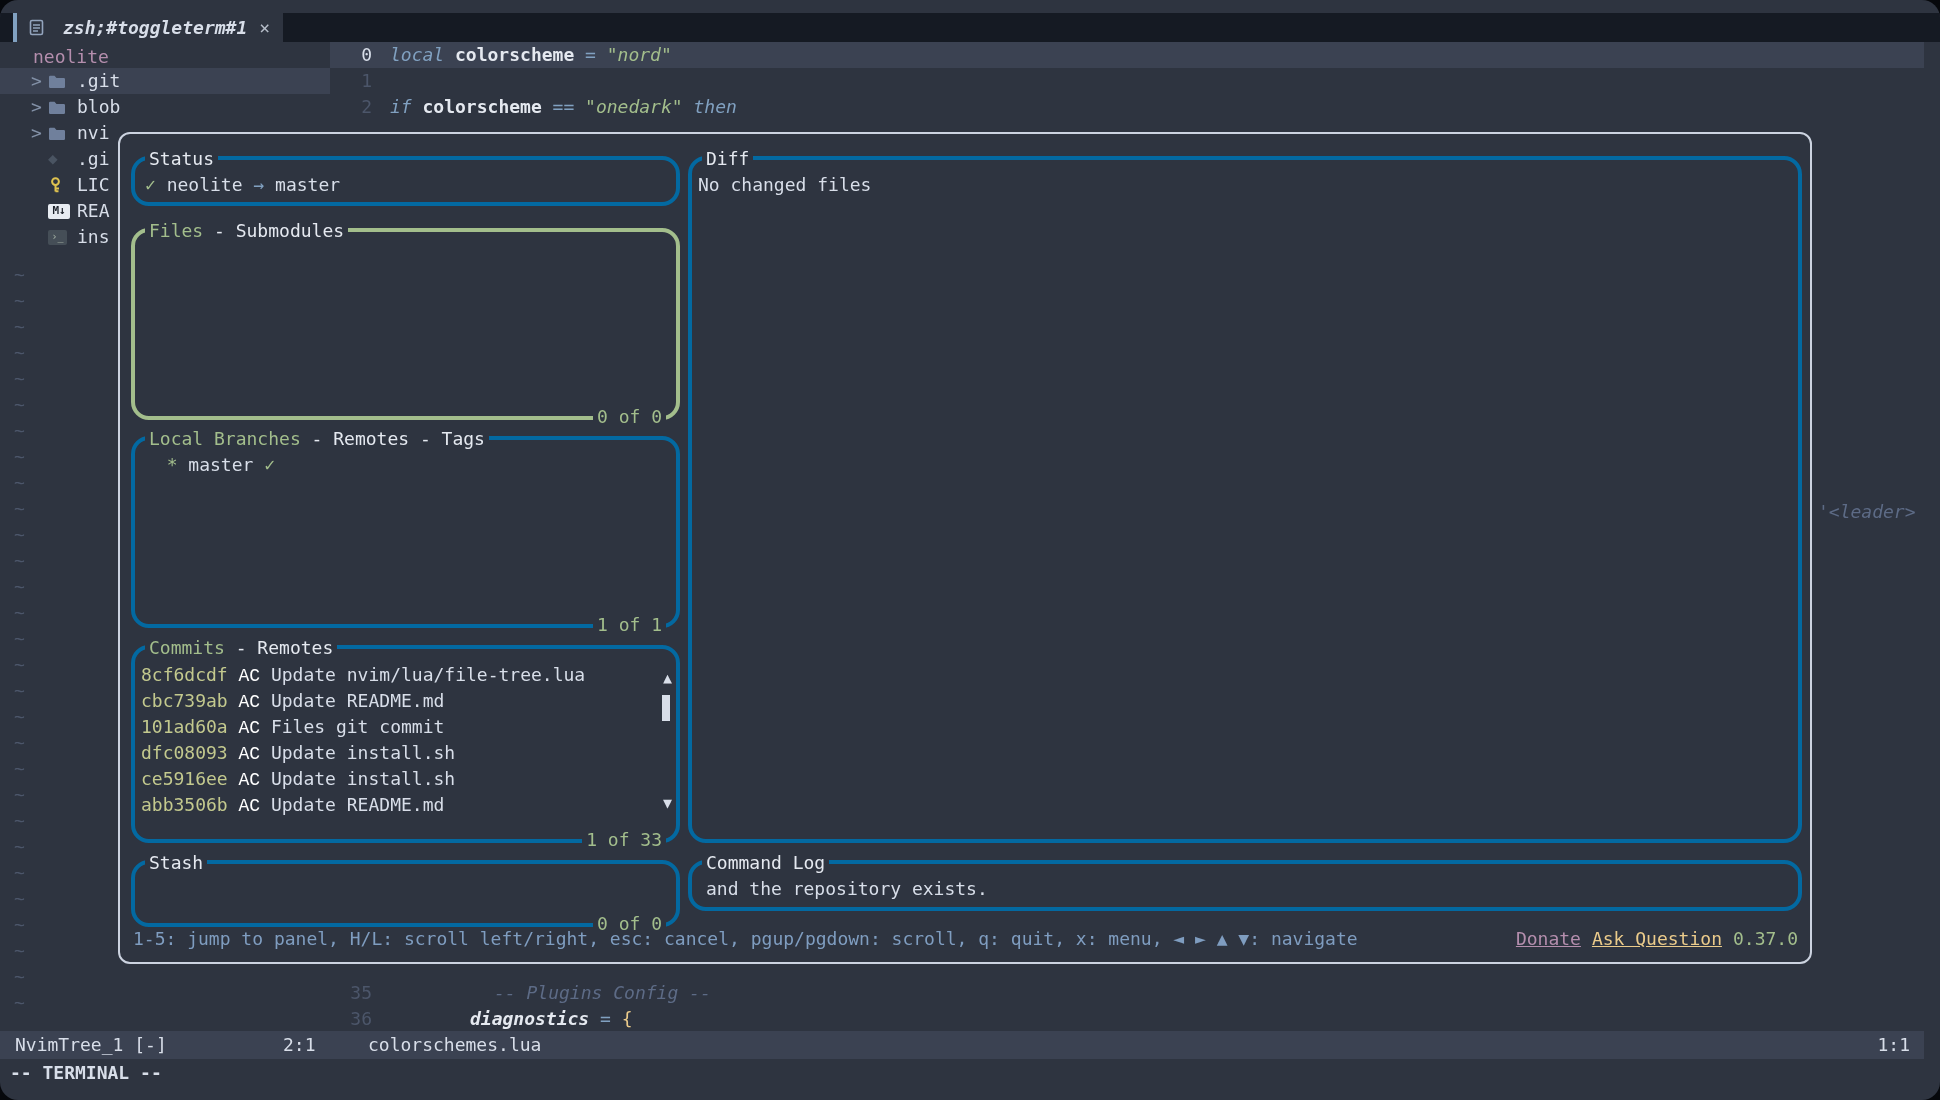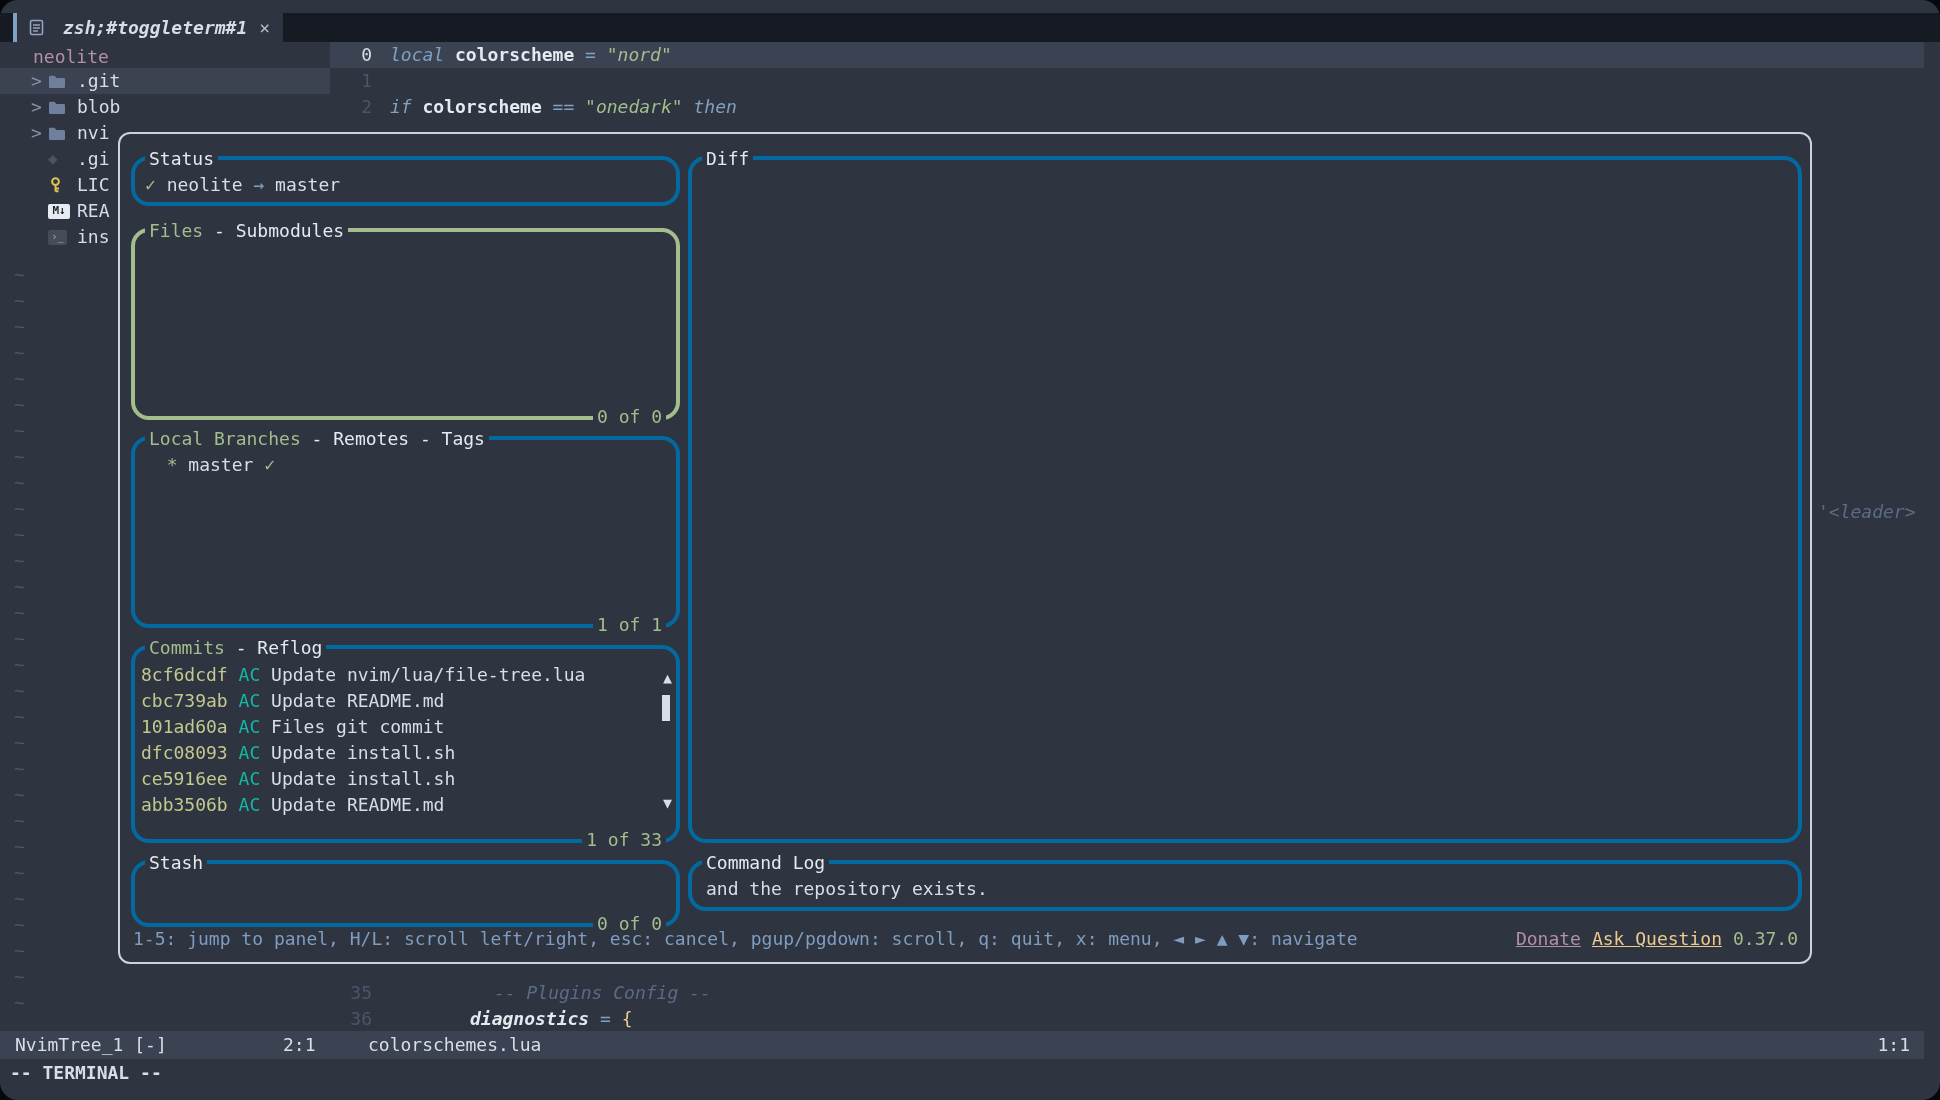--- a/index.html
+++ b/index.html
@@ -70,21 +70,21 @@
   .p-commits  { left:11px;  top:511px; width:549px;  height:198px; }
   .p-stash    { left:11px;  top:726px; width:549px;  height:67px; }
   .p-diff     { left:568px; top:22px;  width:1114px; height:687px; }
   .p-cmdlog   { left:568px; top:726px; width:1114px; height:51px; }
   .panel-body { padding:12px 0 0 10px; white-space:pre; }
   .green { color:#a3be8c; }
   .blue { color:#81a1c1; }
   .commits-body { padding:13px 0 0 6px; }
   .commit-row { height:26px; white-space:pre; }
   .c-hash { color:#c3c98e; }
-  .c-flags { color:#14b8a6; }
+  .c-flags { color:#ffffff;font-family:Liberation Mono, monospace; }
   .sb-up, .sb-down { position:absolute; right:4px; color:#d8dee9; font-size:15px; line-height:15px; }
   .sb-up { top:22px; }
   .sb-down { bottom:28px; }
   .sb-thumb { position:absolute; right:6px; top:46px; width:8px; height:26px; background:#d8dee9; }
   .keybar { position:absolute; left:13px; right:12px; top:792px; height:26px; display:flex; justify-content:space-between; white-space:pre; }
   .keybar-text { color:#7f9dc0; }
   .lg-links span { margin-left:11px; }
   .link-donate { color:#b48ead; text-decoration:underline; }
   .link-ask { color:#ebcb8b; text-decoration:underline; }
   .version { color:#a3be8c; }
@@ -252,21 +252,21 @@
         <div class="panel-count">0 of 0</div>
       </div>
 
       <div class="panel p-branches">
         <div class="panel-title"><span class="t-green">Local Branches</span><span> - Remotes - Tags</span></div>
         <div class="panel-body"><span class="green">  * </span><span>master </span><span class="green">✓</span></div>
         <div class="panel-count">1 of 1</div>
       </div>
 
       <div class="panel p-commits">
-        <div class="panel-title"><span class="t-green">Commits</span><span> - Reflog</span></div>
+        <div class="panel-title"><span class="t-green">Commits</span><span> - Remotes</span></div>
         <div class="commits-body">
           <div class="commit-row"><span class="c-hash">8cf6dcdf</span><span class="c-flags"> AC </span><span>Update nvim/lua/file-tree.lua</span></div>
           <div class="commit-row"><span class="c-hash">cbc739ab</span><span class="c-flags"> AC </span><span>Update README.md</span></div>
           <div class="commit-row"><span class="c-hash">101ad60a</span><span class="c-flags"> AC </span><span>Files git commit</span></div>
           <div class="commit-row"><span class="c-hash">dfc08093</span><span class="c-flags"> AC </span><span>Update install.sh</span></div>
           <div class="commit-row"><span class="c-hash">ce5916ee</span><span class="c-flags"> AC </span><span>Update install.sh</span></div>
           <div class="commit-row"><span class="c-hash">abb3506b</span><span class="c-flags"> AC </span><span>Update README.md</span></div>
         </div>
         <div class="sb-up">▲</div>
         <div class="sb-thumb"></div>
@@ -274,20 +274,21 @@
         <div class="panel-count">1 of 33</div>
       </div>
 
       <div class="panel p-stash">
         <div class="panel-title">Stash</div>
         <div class="panel-count">0 of 0</div>
       </div>
 
       <div class="panel p-diff">
         <div class="panel-title">Diff</div>
+        <div class="panel-body" style="padding-left:6px">No changed files</div>
       </div>
 
       <div class="panel p-cmdlog">
         <div class="panel-title">Command Log</div>
         <div class="panel-body" style="padding-left:14px">and the repository exists.</div>
       </div>
 
       <div class="keybar">
         <span class="keybar-text">1-5: jump to panel, H/L: scroll left/right, esc: cancel, pgup/pgdown: scroll, q: quit, x: menu, ◄ ► ▲ ▼: navigate</span>
         <span class="lg-links"><span class="link-donate">Donate</span><span class="link-ask">Ask Question</span><span class="version">0.37.0</span></span>

